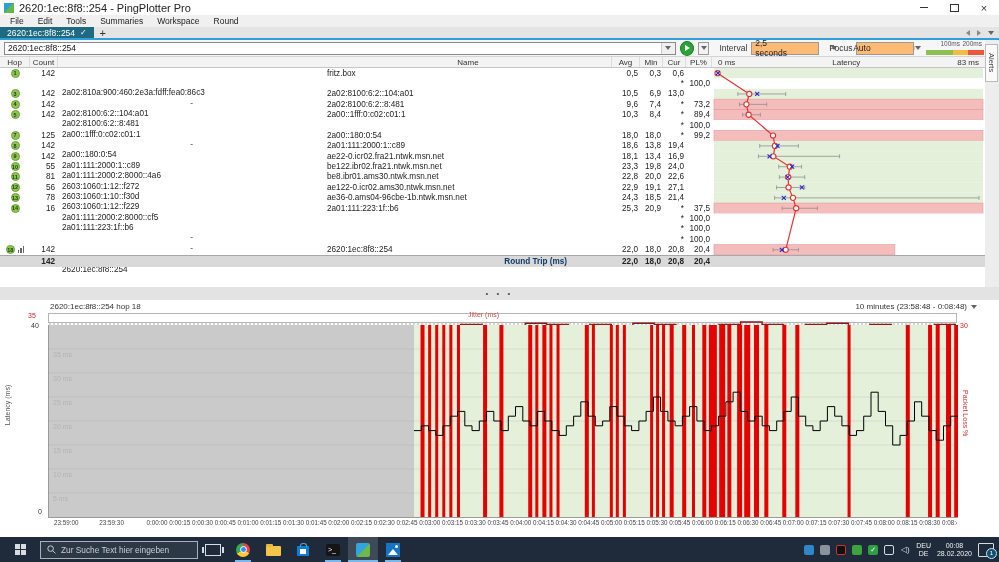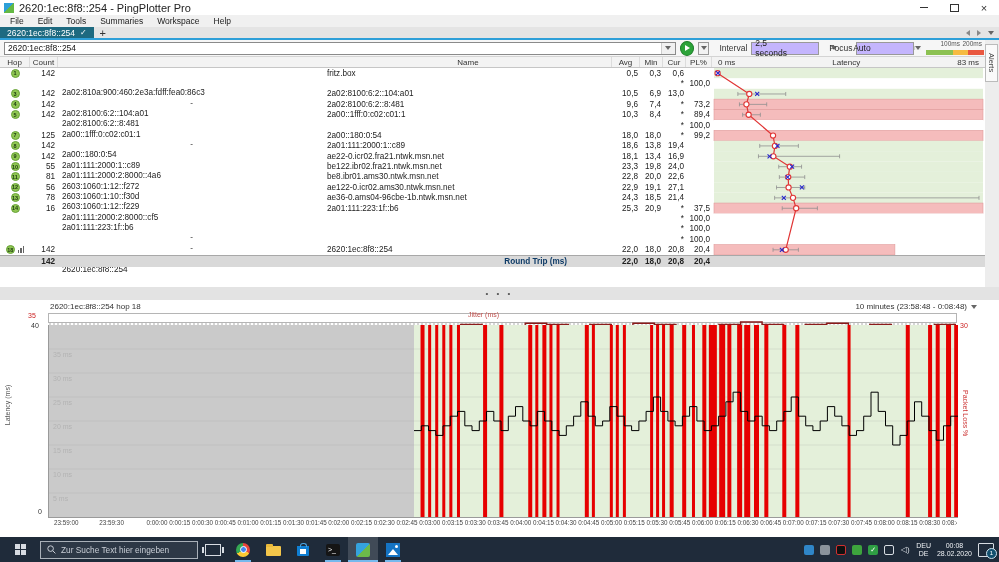--- a/index.html
+++ b/index.html
@@ -29,21 +29,21 @@
   .tri-d{border-left:3px solid transparent;border-right:3px solid transparent;border-top:4px solid #666;}
   
   .toolbar{position:absolute;top:40px;left:0;width:985px;height:16px;background:#f6f6f6;display:flex;align-items:center;padding:0 4px;box-sizing:border-box;gap:4px;font-size:8.5px;color:#222;}
   .target-combo{width:714px;height:13px;border:1px solid #8a8a8a;background:#fff;display:flex;align-items:stretch;box-sizing:border-box;}
   .target-input{border:0;outline:0;flex:1;font-size:8.5px;font-family:"Liberation Sans",sans-serif;padding:0 3px;color:#111;}
   .combo-btn{width:13px;display:flex;align-items:center;justify-content:center;background:#f0f0f0;border-left:1px solid #ccc;}
   .play-btn{width:13px;height:13px;border-radius:50%;background:#2ca339;border:1px solid #1d7d28;display:flex;align-items:center;justify-content:center;}
   .play-tri{width:0;height:0;border-top:3px solid transparent;border-bottom:3px solid transparent;border-left:5px solid #fff;margin-left:1px;}
   .mini-drop{width:12px;height:13px;border:1px solid #999;background:#f2f2f2;display:flex;align-items:center;justify-content:center;box-sizing:border-box;}
   .tb-label{margin-left:6px;color:#333;}
-  .small-combo{height:13px;border:1px solid #999;background:#c4b5fd;display:flex;align-items:center;box-sizing:border-box;gap:40px;}
+  .small-combo{height:13px;border:1px solid #999;background:#fdba74;display:flex;align-items:center;box-sizing:border-box;gap:40px;}
   .small-combo .val{padding:0 3px;}
   .legend{position:relative;width:58px;height:15px;margin-left:8px;}
   .legend-lab{position:absolute;top:-1px;font-size:6.5px;color:#555;}
   .legend-bar{position:absolute;bottom:1px;left:0;width:58px;height:5px;display:flex;}
   .legend-bar i{display:block;height:100%;}
   
   .right-strip{position:absolute;left:985px;top:40px;width:14px;height:247px;background:#ededed;}
   .alerts-tab{position:absolute;left:985px;top:44px;width:13px;height:38px;background:#fafafa;border:1px solid #bbb;box-sizing:border-box;font-size:7.5px;color:#444;writing-mode:vertical-rl;display:flex;align-items:center;justify-content:center;}
   
   .grid-header{position:absolute;top:56px;left:0;width:985px;height:12px;background:#f3f3f3;border-top:1px solid #d4d4d4;border-bottom:1px solid #c6c6c6;box-sizing:border-box;display:flex;font-size:8px;color:#333;}
@@ -136,21 +136,21 @@
       <span class="wc wc-close">×</span>
     </span>
   </div>
 
   <div class="menubar" id="menubar">
       <span class="menu-item">File</span>
       <span class="menu-item">Edit</span>
       <span class="menu-item">Tools</span>
       <span class="menu-item">Summaries</span>
       <span class="menu-item">Workspace</span>
-      <span class="menu-item">Help</span>
+      <span class="menu-item">Round</span>
     </div>
 
   <div class="tabbar">
     <span class="tab">
       <span>2620:1ec:8f8::254</span>
       <span class="chk">✓</span>
     </span>
     <span class="tab-add">+</span>
     <span class="tab-nav">
       <span class="tri tri-l"></span>

